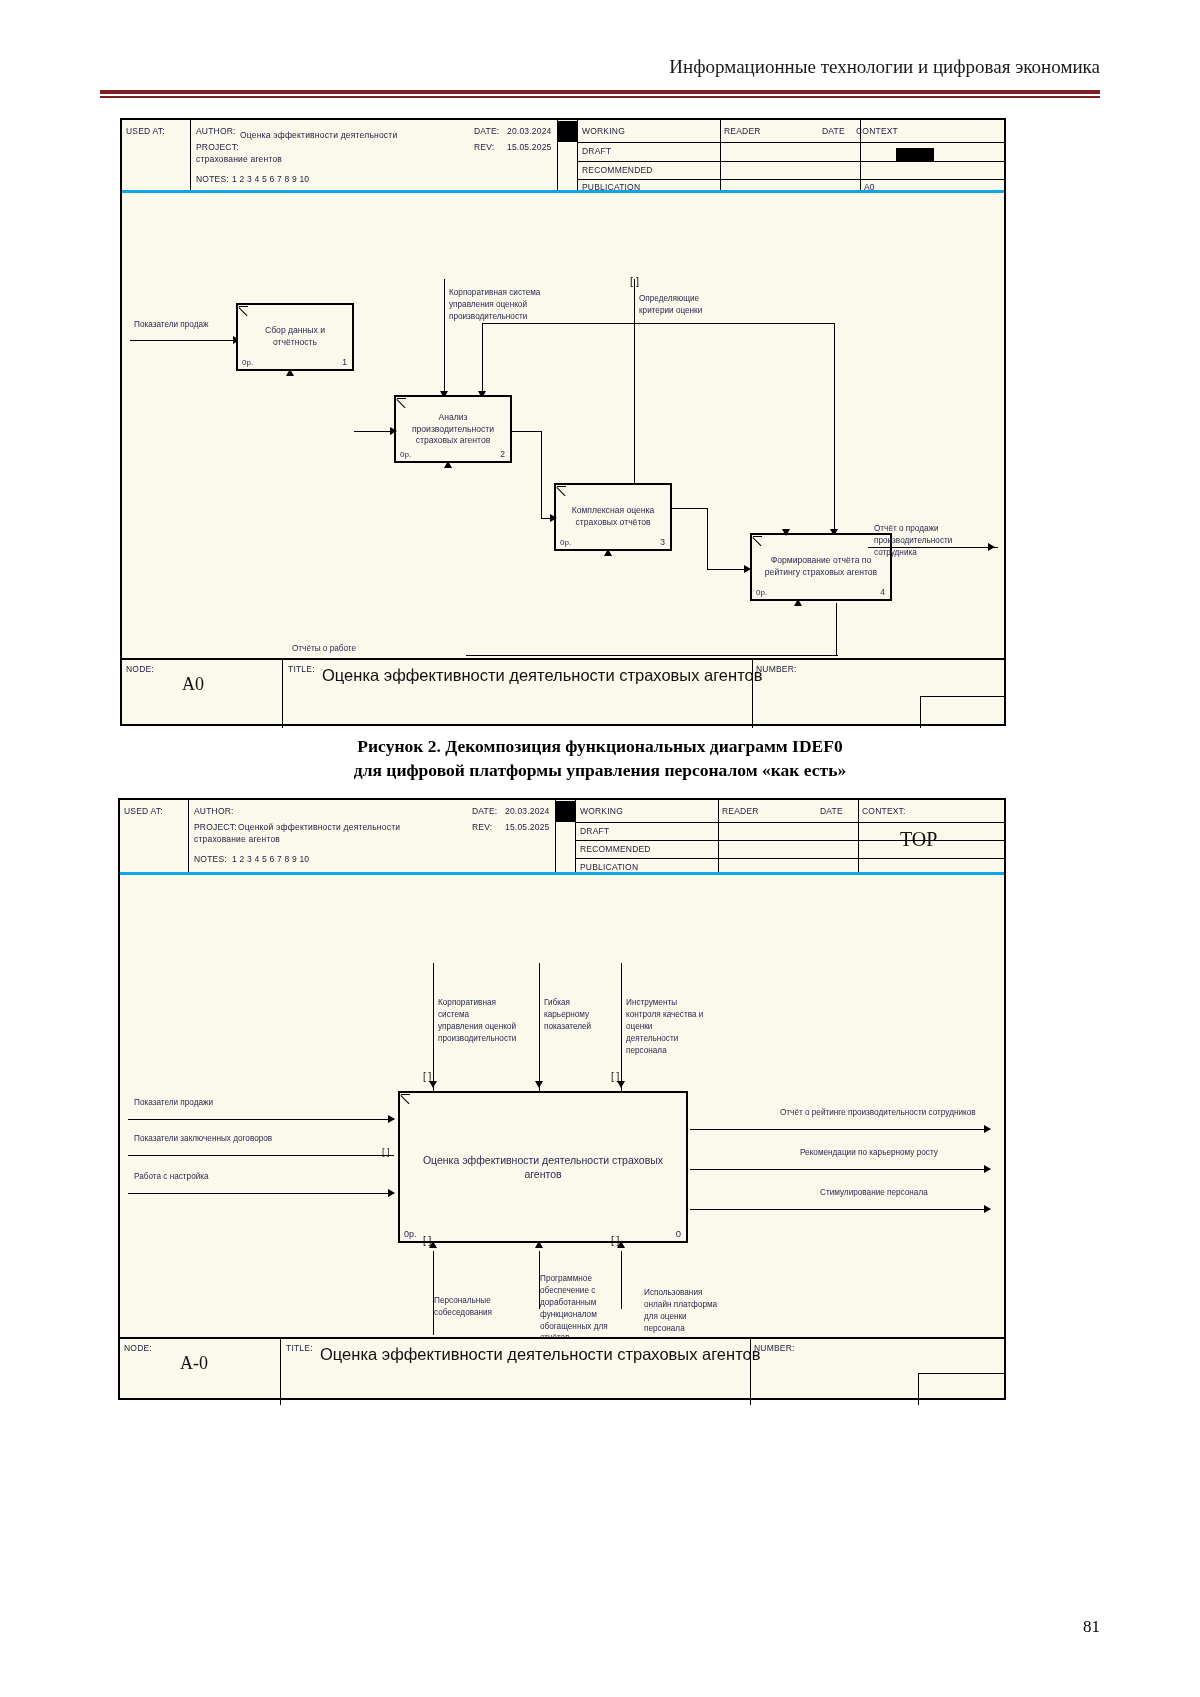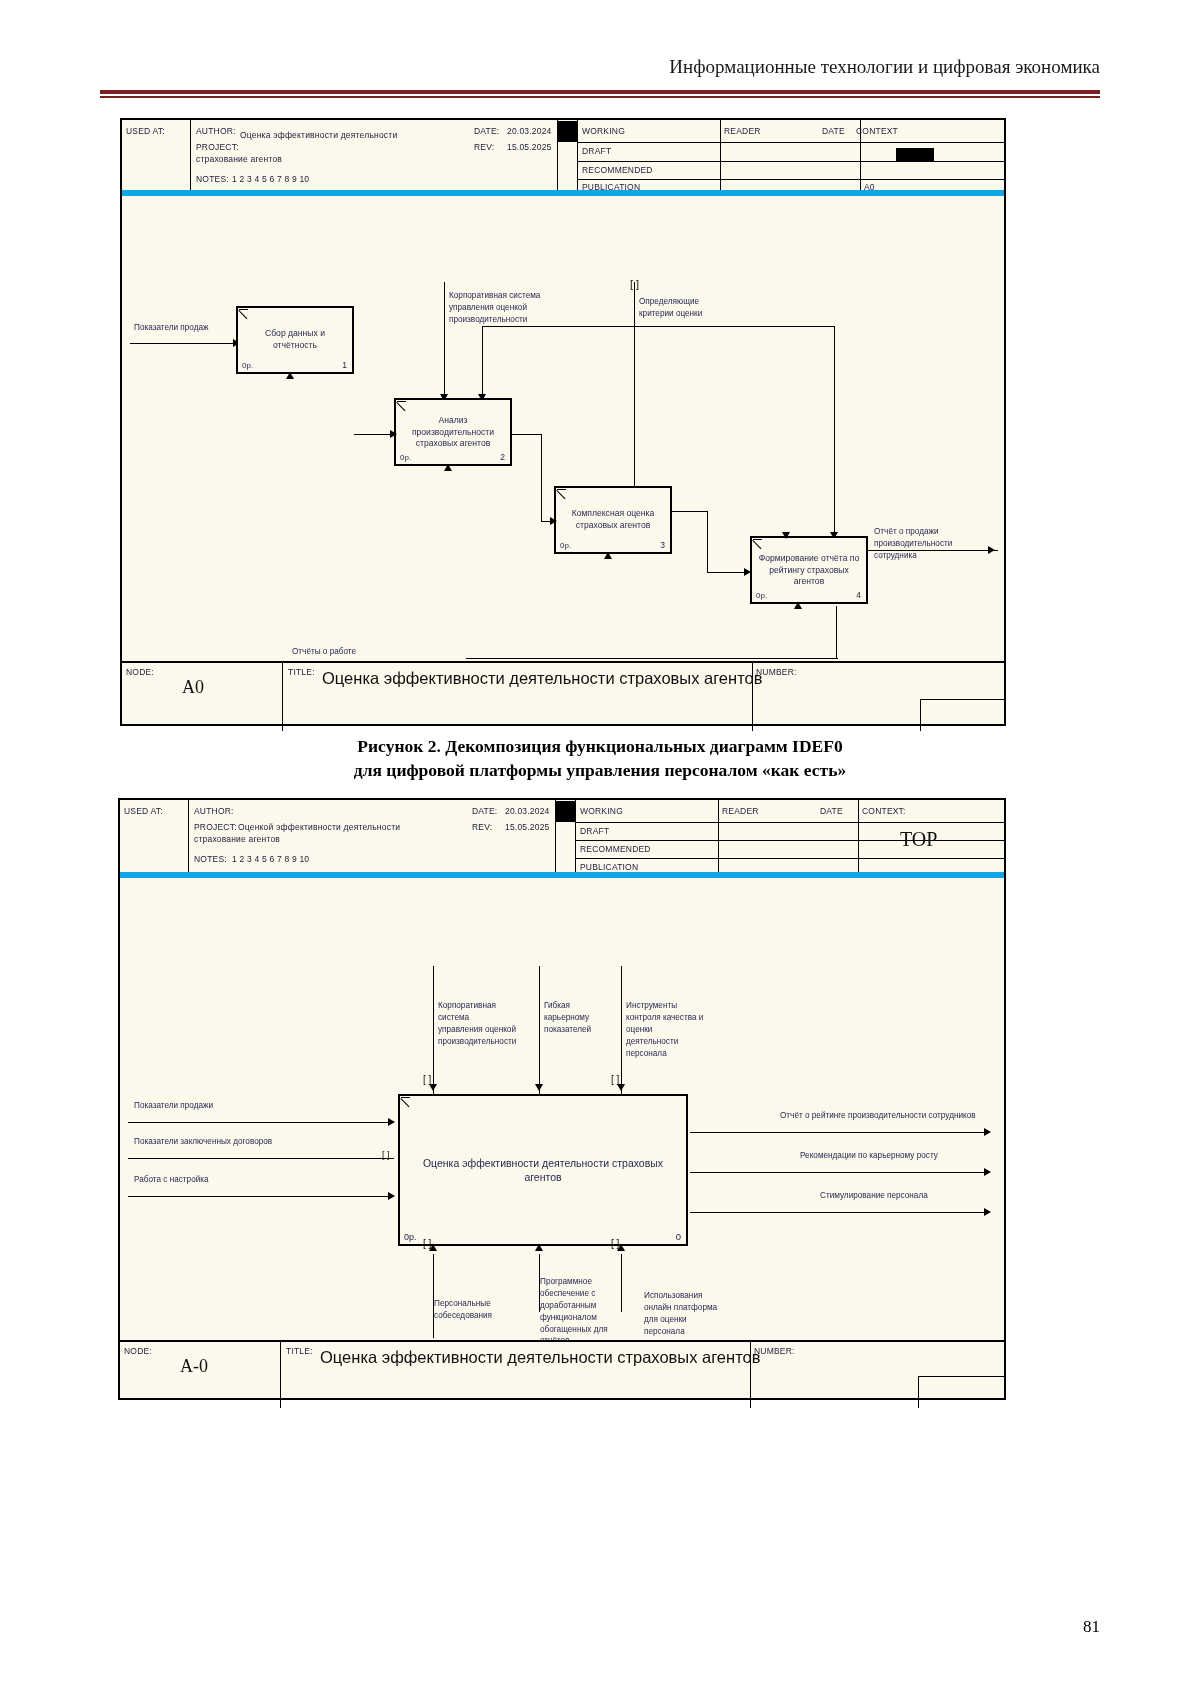--- a/index.html
+++ b/index.html
@@ -19,21 +19,21 @@
   .rule-wrap{position:absolute;left:100px;right:100px;top:90px;}
   .rule-thick{height:4px;background:#7a1f22;}
   .rule-thin{height:2px;background:#7a1f22;margin-top:2px;}
 
   
   .idef{
     position:absolute;background:#fbf8ec;border:2px solid #000;
     font-family:"Liberation Sans", sans-serif;color:#1c1c3a;
     box-sizing:border-box;
   }
-  .idef .hdr{position:relative;height:70px;border-bottom:6px solid #0ea5e9;}
+  .idef .hdr{position:relative;height:70px;border-bottom:3px solid #0ea5e9;}
   .idef .hdr .vl{position:absolute;top:0;bottom:0;width:1px;background:#000;}
   .idef .hdr .hl{position:absolute;height:1px;background:#000;}
   .cell{position:absolute;font-size:8.5px;letter-spacing:.2px;white-space:nowrap;}
   .blk{position:absolute;background:#000;}
 
   .canvas{position:relative;overflow:hidden;}
   .foot{position:relative;border-top:2px solid #000;}
   .foot .vl{position:absolute;top:0;bottom:0;width:1px;background:#000;}
   .foot-title{
     position:absolute;font-family:"Liberation Sans", sans-serif;
@@ -176,31 +176,31 @@
         <div class="pp">0р.</div>
         <div class="num">2</div>
       </div>
       <div class="ln h" style="left:232px;top:238px;width:38px;"></div>
       <div class="ar r" style="left:268px;top:234px;"></div>
       <div class="ar u" style="left:322px;top:268px;"></div>
 
       <div class="abox" style="left:432px;top:290px;width:118px;height:68px;">
         <div class="shadow"></div>
           <div class="corner"></div>
-        <div class="ttl">Комплексная оценка страховых агентов</div>
+        <div class="ttl">Комплексная оценка страховых отчётов</div>
         <div class="pp">0р.</div>
         <div class="num">3</div>
       </div>
       <div class="ln h" style="left:390px;top:238px;width:30px;"></div>
       <div class="ln v" style="left:419px;top:238px;height:88px;"></div>
       <div class="ln h" style="left:419px;top:325px;width:12px;"></div>
       <div class="ar r" style="left:428px;top:321px;"></div>
       <div class="ar u" style="left:482px;top:356px;"></div>
 
-      <div class="abox" style="left:628px;top:340px;width:118px;height:68px;">
+      <div class="abox" style="left:628px;top:340px;width:142px;height:68px;">
         <div class="shadow"></div>
           <div class="corner"></div>
         <div class="ttl">Формирование отчёта по рейтингу страховых агентов</div>
         <div class="pp">0р.</div>
         <div class="num">4</div>
       </div>
       <div class="ln h" style="left:550px;top:315px;width:36px;"></div>
       <div class="ln v" style="left:585px;top:315px;height:62px;"></div>
       <div class="ln h" style="left:585px;top:376px;width:38px;"></div>
       <div class="ar r" style="left:622px;top:372px;"></div>

